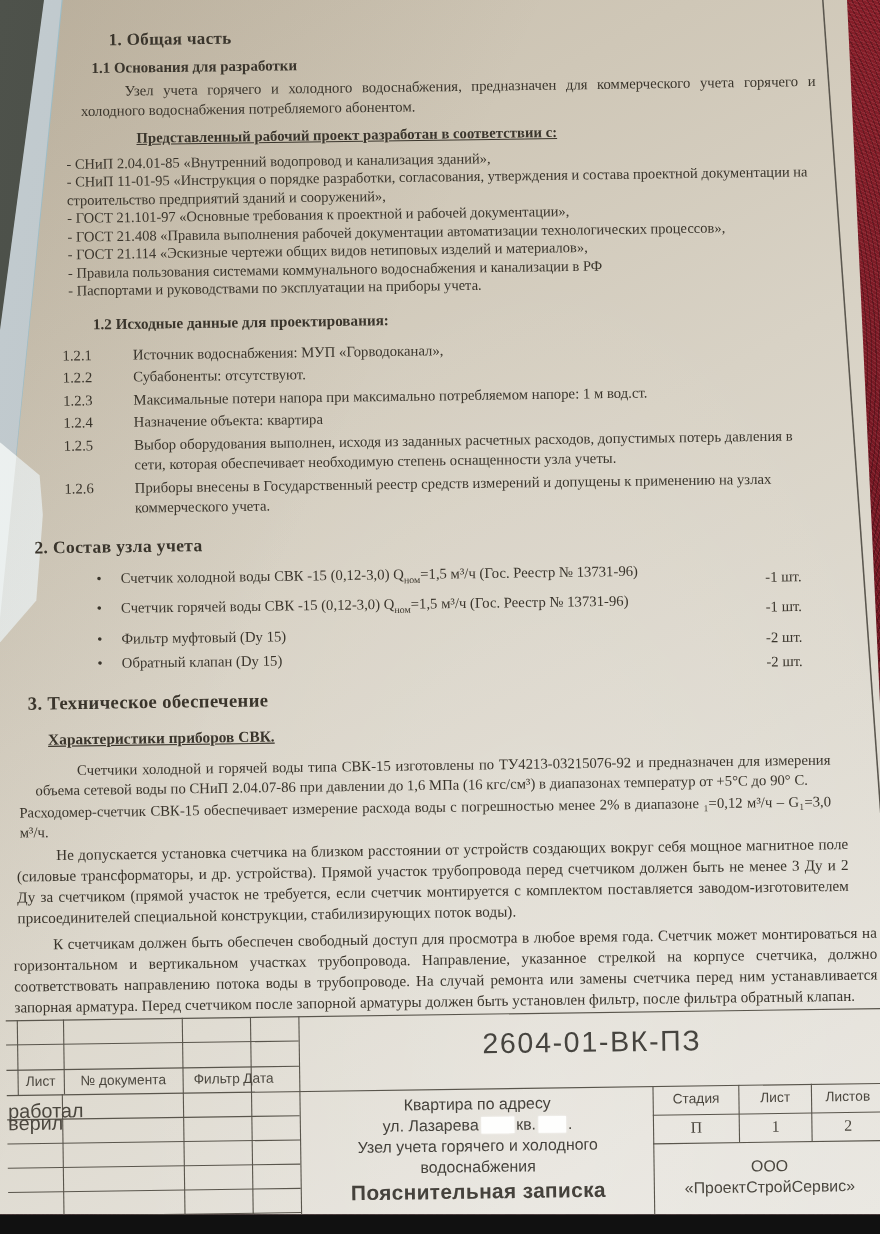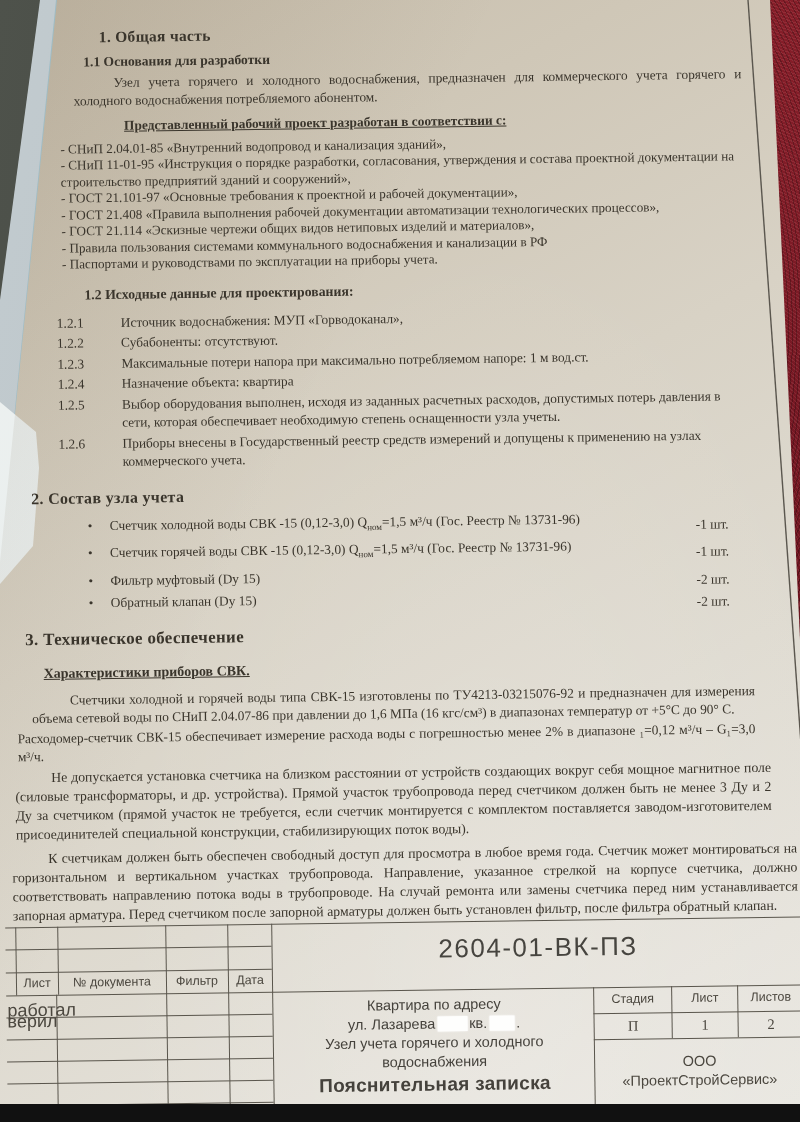--- a/index.html
+++ b/index.html
@@ -182,21 +182,21 @@
       <div class="vl" style="left:160px;top:2px;height:200px"></div>
       <div class="vl" style="left:222px;top:2px;height:200px"></div>
       <div class="vl" style="left:266px;top:2px;height:200px"></div>
       <div class="vl" style="left:587px;top:70px;height:132px"></div>
       <div class="vl" style="left:665px;top:70px;height:52px"></div>
       <div class="vl" style="left:731px;top:70px;height:52px"></div>
 
       <div class="cell" style="left:10px;top:50px;width:42px">Лист</div>
       <div class="cell" style="left:52px;top:50px;width:108px">№ документа</div>
       <div class="cell" style="left:160px;top:50px;width:62px">Фильтр</div>
-      <div class="cell" style="left:222px;top:50px;width:44px">Дата</div>
+      <div class="cell" style="left:207px;top:50px;width:44px">Дата</div>
 
       <div class="rowlabel" style="top:73px">работал</div>
       <div class="rowlabel" style="top:84px">верил</div>
 
       <div class="docnum">2604-01-ВК-ПЗ</div>
 
       <div class="project">
         <div>Квартира по адресу</div>
         <div>
           <span>ул. Лазарева</span><span class="redact"></span><span>кв.</span><span class="redact small"></span><span>.</span>

